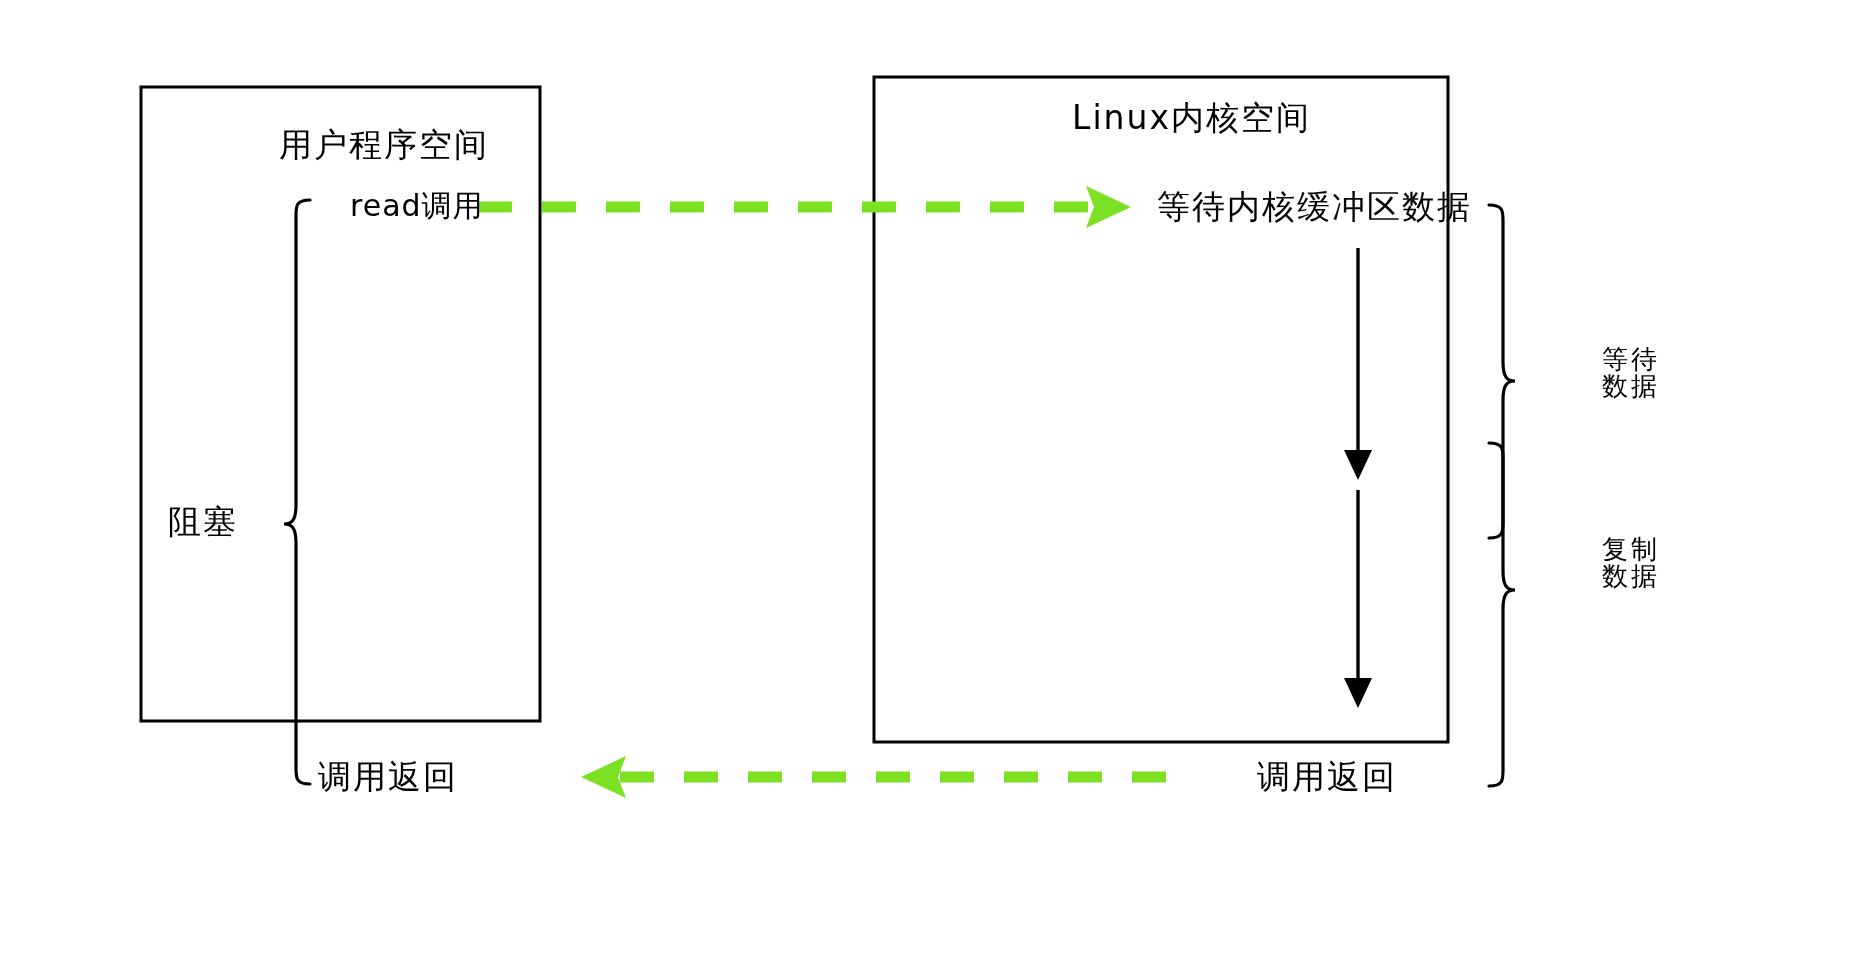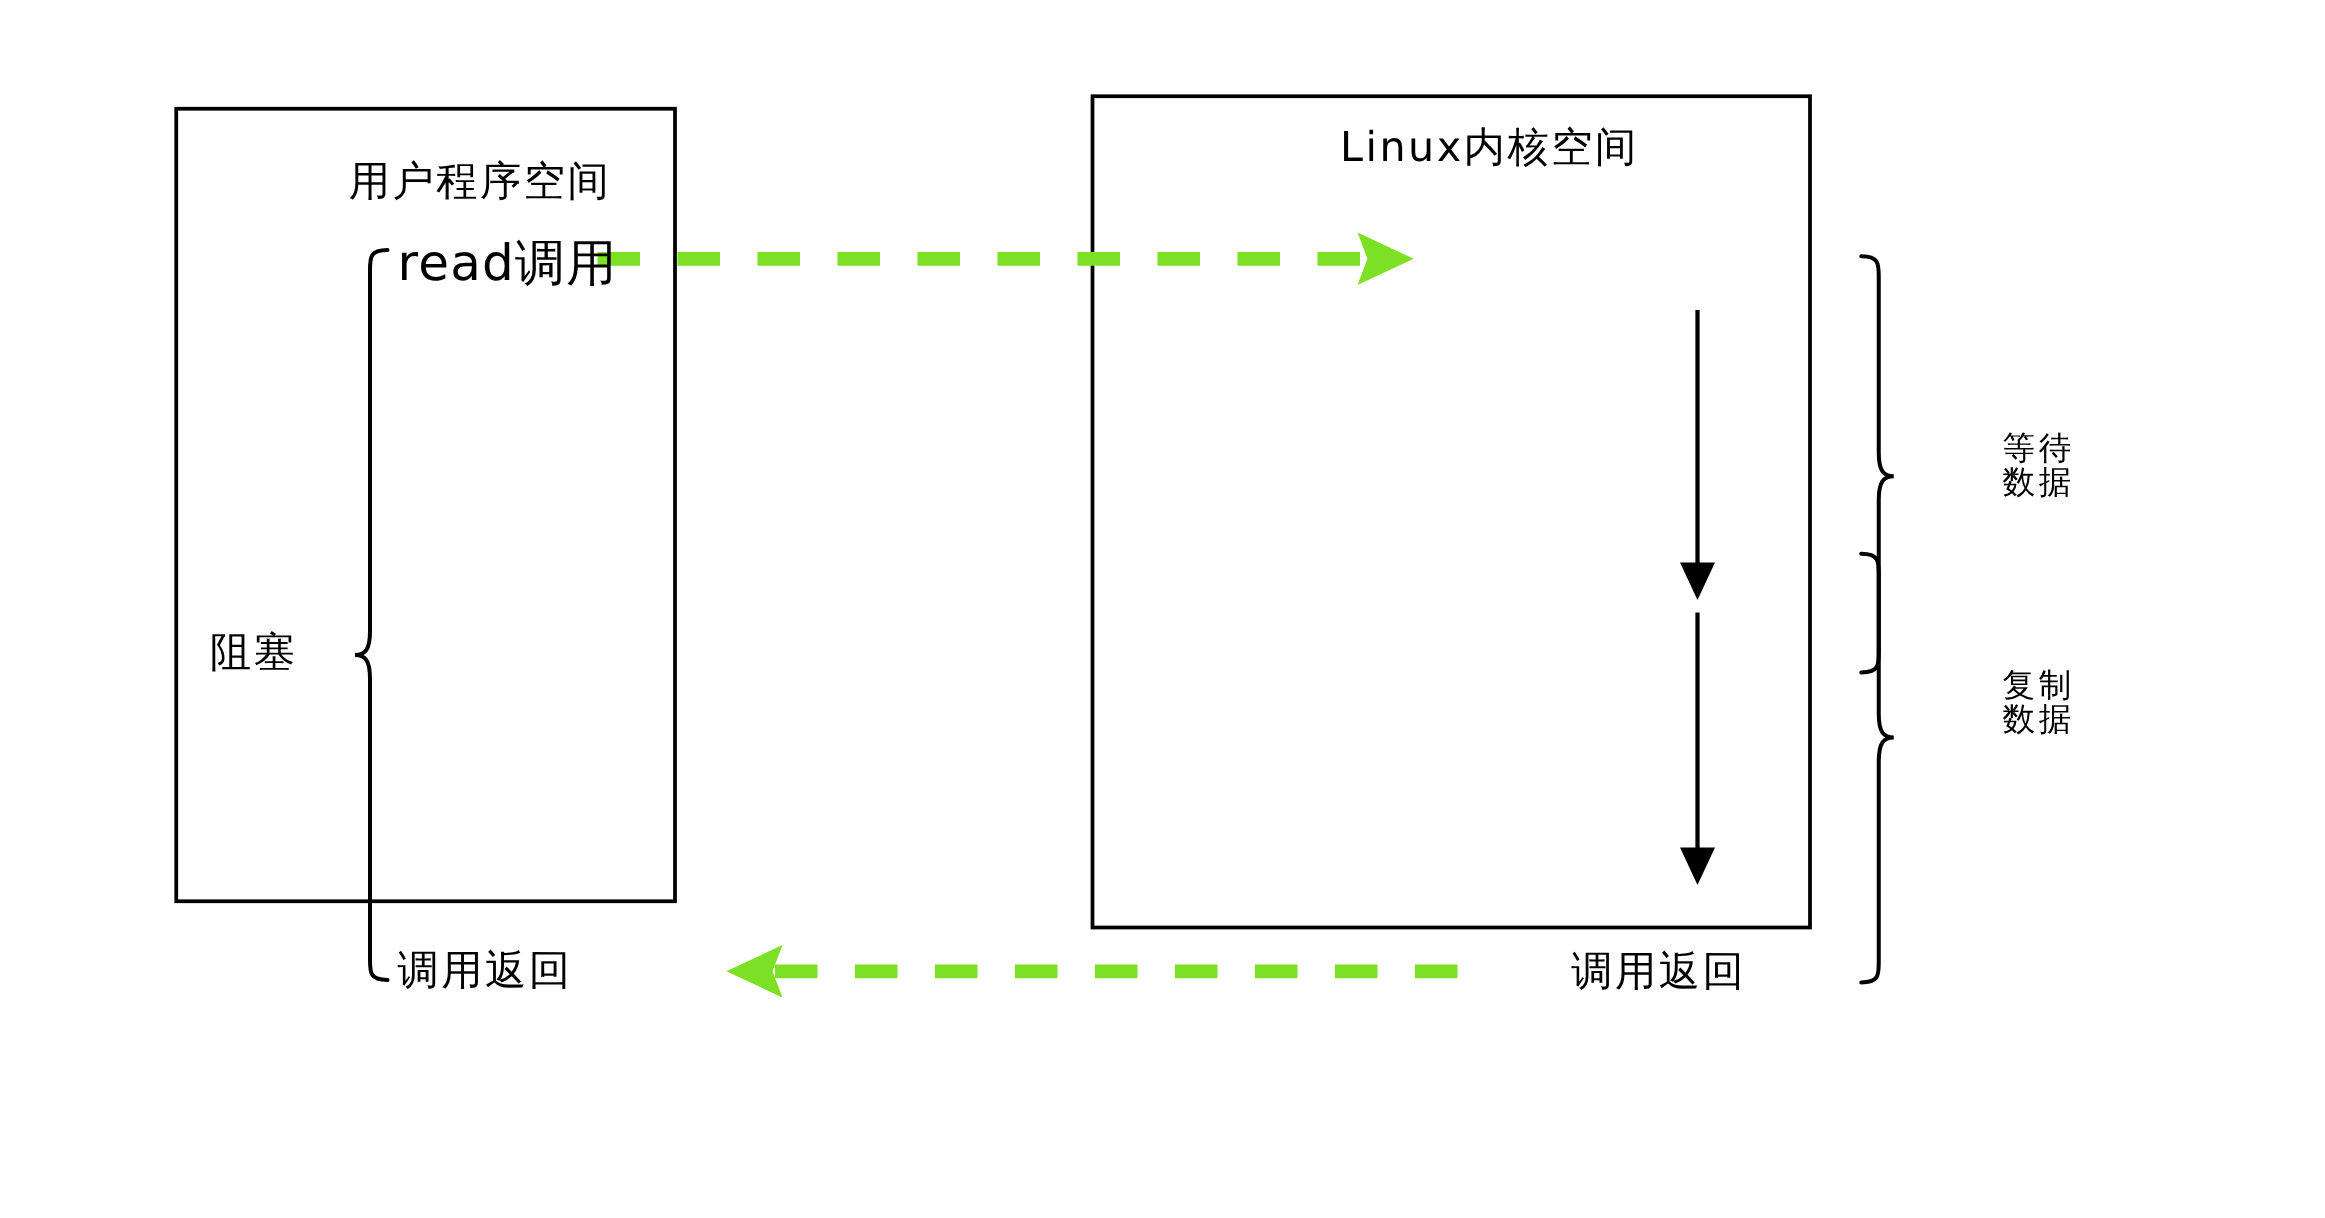--- a/index.html
+++ b/index.html
@@ -5,21 +5,21 @@
   html,body{margin:0;padding:0;background:#ffffff;}
   body{width:1860px;height:974px;position:relative;overflow:hidden;
        font-family:"DejaVu Sans","Liberation Sans",sans-serif;}
   #stage{position:absolute;left:0;top:0;width:1700px;height:974px;border-radius:15px;}
   svg#canvas{position:absolute;left:0;top:0;width:1860px;height:974px;}
   .lbl{position:absolute;color:#000;white-space:nowrap;line-height:1.05;}
   .title{font-size:33px;letter-spacing:2px;}
   .node{font-size:33px;letter-spacing:2px;}
   .brace-lbl{font-size:26px;letter-spacing:3px;text-align:left;}
   .brace-lbl span{display:block;}
-  .mono-call{font-size:40px;letter-spacing:1px;}
+  .mono-call{font-size:30px;letter-spacing:1px;margin-left:32px;}
 </style>
 </head>
 <body>
 
 <div id="stage">
 
   <svg id="canvas" viewBox="0 0 1860 974" xmlns="http://www.w3.org/2000/svg">
 
     <rect x="141" y="87" width="399" height="634" fill="#ffffff" stroke="#000000" stroke-width="3"></rect>
 
@@ -65,20 +65,21 @@
   <div class="lbl title" style="left:279px;top:128px;">用户程序空间</div>
 
   <div class="lbl mono-call" style="left:318px;top:190px;">read调用</div>
 
   <div class="lbl node" style="left:318px;top:760px;font-family:Liberation Serif, serif;">调用返回</div>
 
   <div class="lbl node" style="left:168px;top:508px;font-family:Liberation Mono, monospace;">阻塞</div>
 
   <div class="lbl title" style="left:1044px;top:101px;margin-left:28px;">Linux内核空间</div>
 
+  <div class="lbl node" style="left:1157px;top:190px;">等待内核缓冲区数据</div>
 
 
   <div class="lbl node" style="left:1257px;top:760px;">调用返回</div>
 
   <div class="lbl brace-lbl" style="left:1602px;top:346px;">
     <span>等待</span>
     <span>数据</span>
   </div>
 
   <div class="lbl brace-lbl" style="left:1602px;top:536px;">

